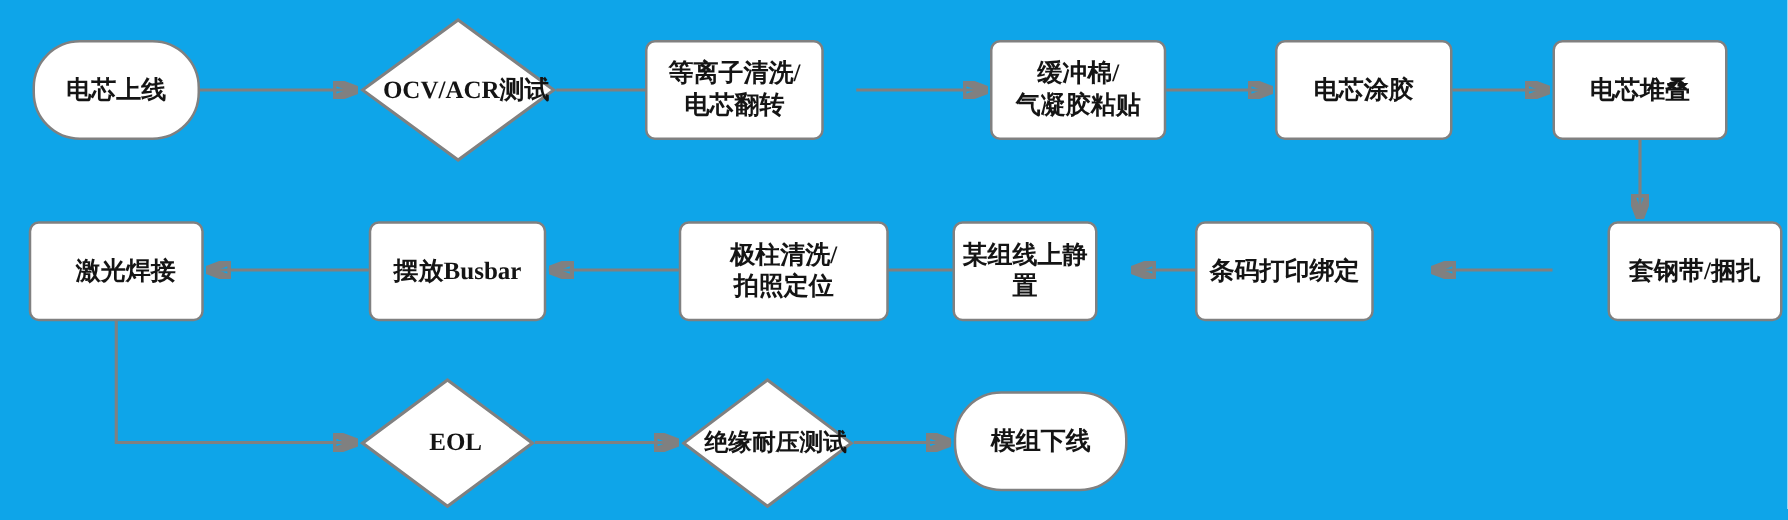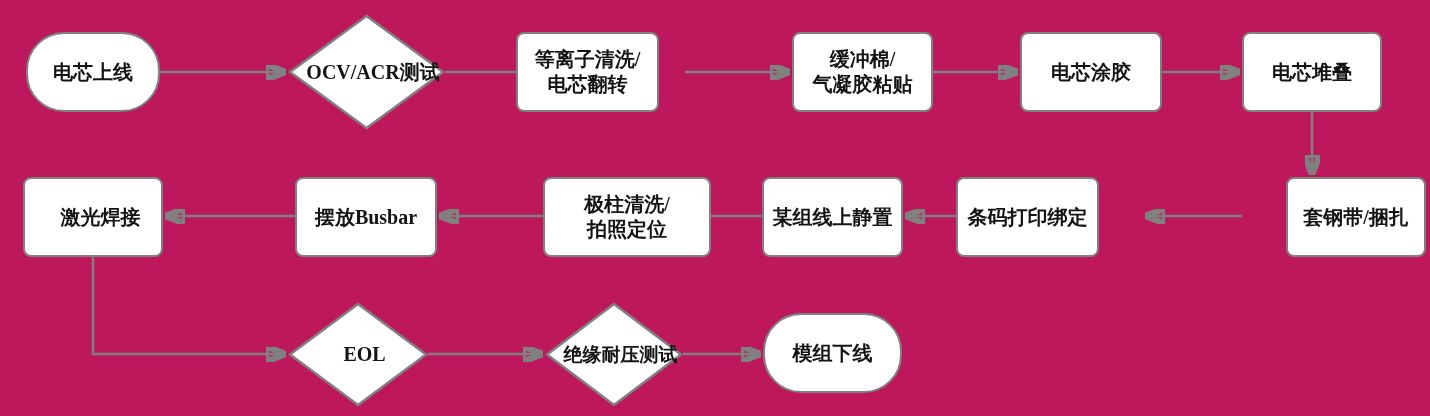--- a/index.html
+++ b/index.html
@@ -1,20 +1,20 @@
 <!DOCTYPE html>
 <html><head>
 <meta charset="utf-8">
 <style>
   html, body { margin: 0; padding: 0; background: #ffffff; }
   .canvas {
     position: relative;
     width: 1430px;
     height: 416px;
-    background: #be185d;
+    background: #0ea5e9;
     font-family: "Liberation Serif", "DejaVu Serif", serif;
     overflow: hidden;
   }
   .connectors {
     position: absolute;
     left: 0; top: 0;
     width: 1430px; height: 416px;
     z-index: 0;
   }
   .connectors path {
@@ -121,21 +121,21 @@
   </div>
 
   <div class="node process" style="left:1242px; top:177px; width:140px; height:80px;margin-left:44px;">
     <span class="label">套钢带/捆扎</span>
   </div>
 
   <div class="node process" style="left:956px; top:177px; width:143px; height:80px;">
     <span class="label">条码打印绑定</span>
   </div>
 
-  <div class="node process" style="left:762px; top:177px; width:141px; height:80px;">
+  <div class="node process" style="left:762px; top:177px; width:116px; height:80px;">
     <span class="label">某组线上静置</span>
   </div>
 
   <div class="node process" style="left:543px; top:177px; width:168px; height:80px;">
     <span class="label">极柱清洗/
 拍照定位</span>
   </div>
 
   <div class="node process" style="left:295px; top:177px; width:142px; height:80px;">
     <span class="label">摆放Busbar</span>

